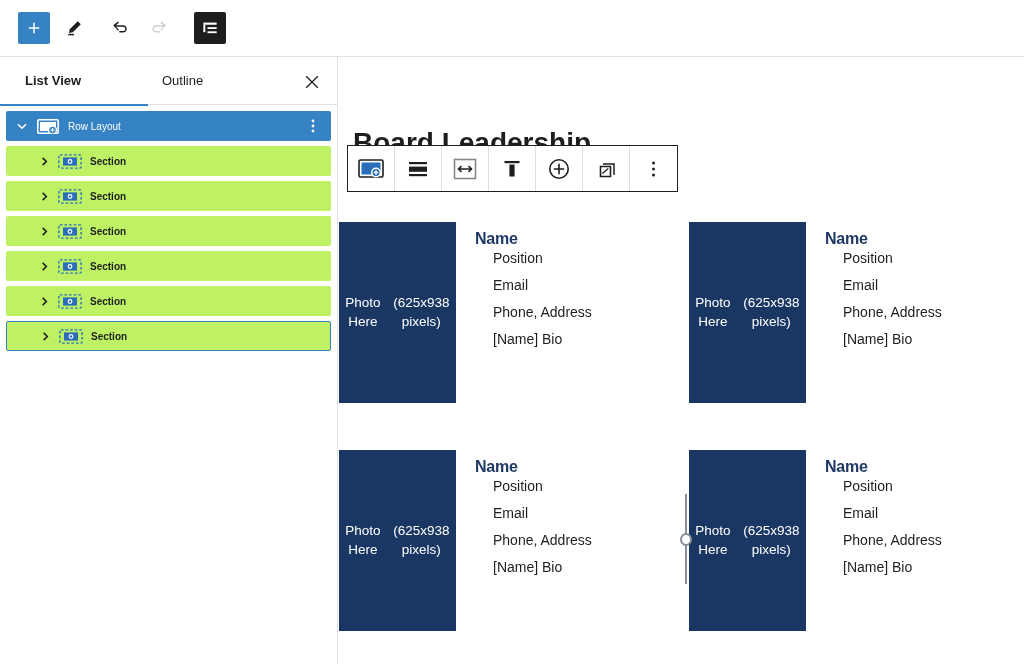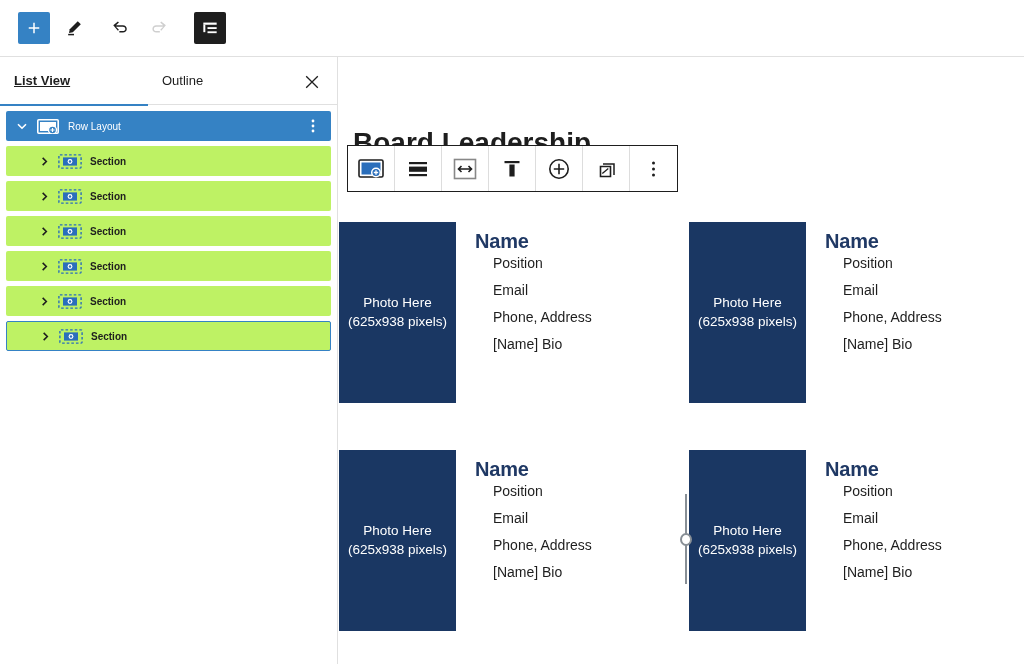--- a/index.html
+++ b/index.html
@@ -41,21 +41,21 @@
     height: 48px;
     display: flex; align-items: center;
     border-bottom: 1px solid #e0e0e0;
   }
   .tab {
     height: 48px; display: flex; align-items: center;
     font-size: 13px; color: #1e1e1e;
     cursor: pointer; position: relative;
   }
   .tab.active { font-weight: bold; }
-  .tab-listview { padding-left: 14px; width: 148px; text-decoration: underline; }
+  .tab-listview { padding-left: 25px; width: 148px; }
   .tab-outline  { padding-left: 14px; width: 148px; }
   .tab.active::after {
     content: ""; position: absolute; left: 0; right: 0; bottom: -1px;
     height: 2px; background: #3582c4;
   }
   .tab-close {
     position: absolute; right: 14px; top: 14px;
     width: 22px; height: 22px;
     display: flex; align-items: center; justify-content: center;
     cursor: pointer; font-size: 16px; color: #1e1e1e;
@@ -142,29 +142,29 @@
     position: absolute; left: 0; top: 165px;
     width: 685px;
   }
   .grid-row { display: flex; margin-bottom: 47px; position: relative; }
   .cell { display: flex; width: 350px; }
   .cell.right { width: 335px; }
   .photo {
     width: 117px; height: 181px;
     background: #1a3763;
     color: #ffffff;
-    display: flex; flex-direction: column;
+    display: flex; flex-direction: row;
     align-items: center; justify-content: center;
     font-size: 13.5px; line-height: 1.35;
     text-align: center;
     flex: 0 0 117px;
   }
   .info { padding-left: 19px; padding-top: 8px; }
   .info h3 {
-    font-size: 20px; font-weight: bold;
+    font-size: 16px; font-weight: bold;
     color: #1f3864; margin-bottom: 3px;
     letter-spacing: -0.2px;
   }
   .info p {
     font-size: 14px; color: #1e1e1e;
     line-height: 1.0; margin-bottom: 13px; margin-left: 18px;
   }
   .info p.first { margin-bottom: 13px; }
 
   .resizer {

